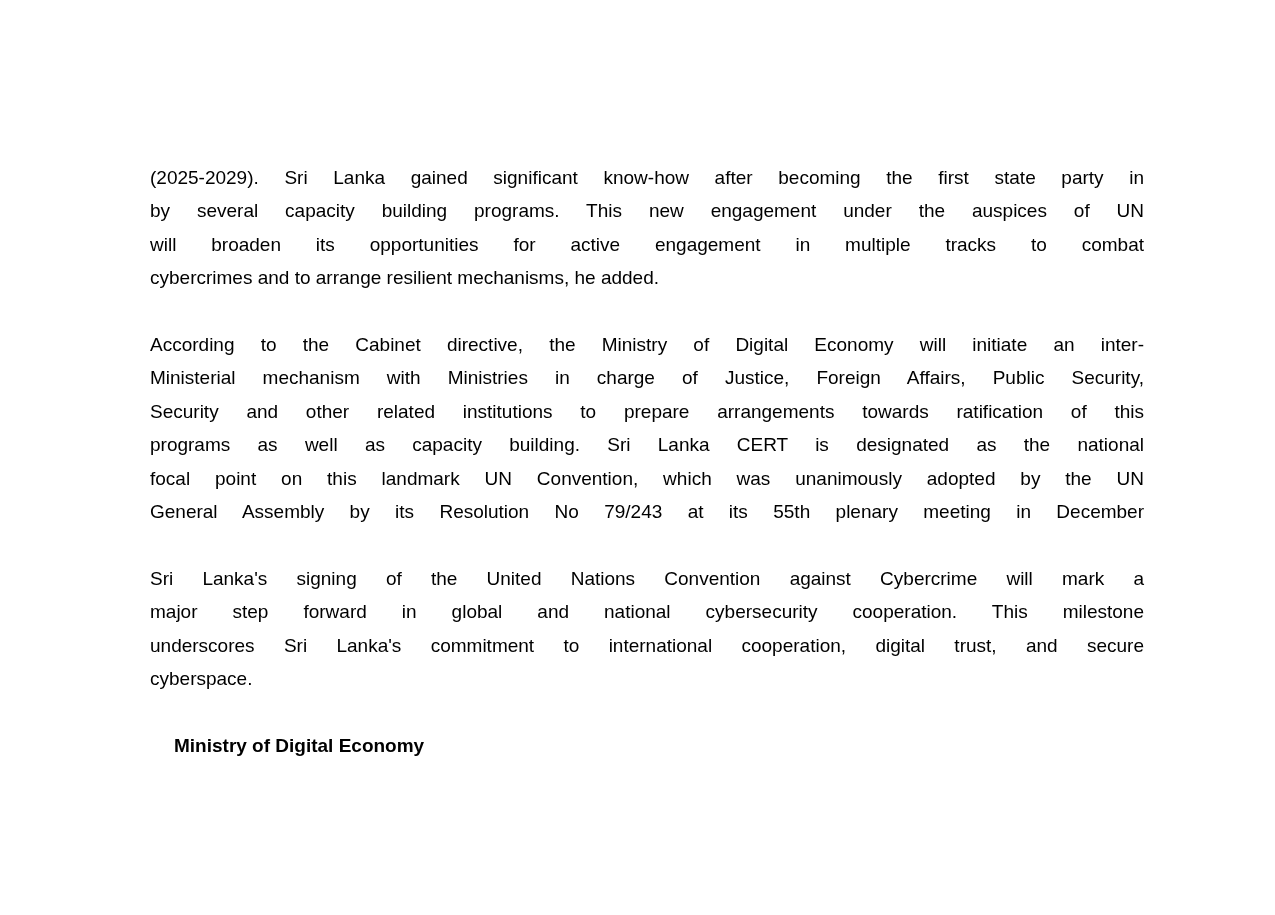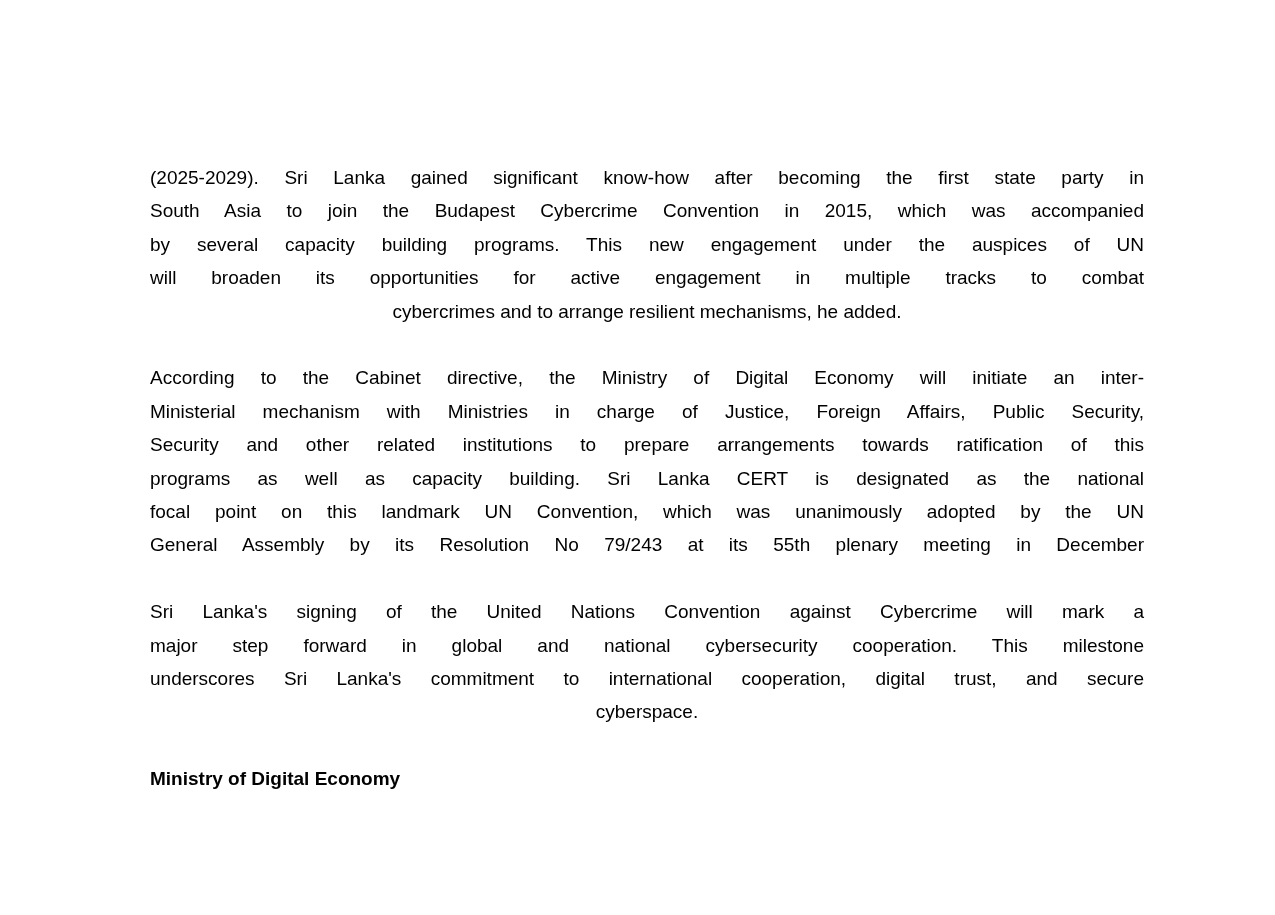--- a/index.html
+++ b/index.html
@@ -24,43 +24,43 @@
     font-size: 19px;
     line-height: 33.4px;
     font-weight: 400;
   }
   .para {
     margin: 0 0 33.4px 0;
   }
   
   .ln {
     display: block;
-    text-align: center;
+    text-align: left;
     white-space: normal;
   }
   .ln.j {
     text-align: justify;
     text-align-last: justify;
   }
   .signature {
     font-weight: 700;
   }
   .signature .ln {
     text-align: left;
+    margin-left: 24px;
   }
 </style>
 </head>
 <body>
 
 <div class="page">
   <div class="textblock">
 
     <div class="para">
       <div class="ln j">(2025-2029). Sri Lanka gained significant know-how after becoming the first state party in</div>
-      <div class="ln j">South Asia to join the Budapest Cybercrime Convention in 2015, which was accompanied</div>
       <div class="ln j">by several capacity building programs. This new engagement under the auspices of UN</div>
       <div class="ln j">will broaden its opportunities for active engagement in multiple tracks to combat</div>
       <div class="ln">cybercrimes and to arrange resilient mechanisms, he added.</div>
     </div>
 
     <div class="para">
       <div class="ln j">According to the Cabinet directive, the Ministry of Digital Economy will initiate an inter-</div>
       <div class="ln j">Ministerial mechanism with Ministries in charge of Justice, Foreign Affairs, Public Security,</div>
       <div class="ln j">Security and other related institutions to prepare arrangements towards ratification of this</div>
       <div class="ln j">programs as well as capacity building. Sri Lanka CERT is designated as the national</div>

